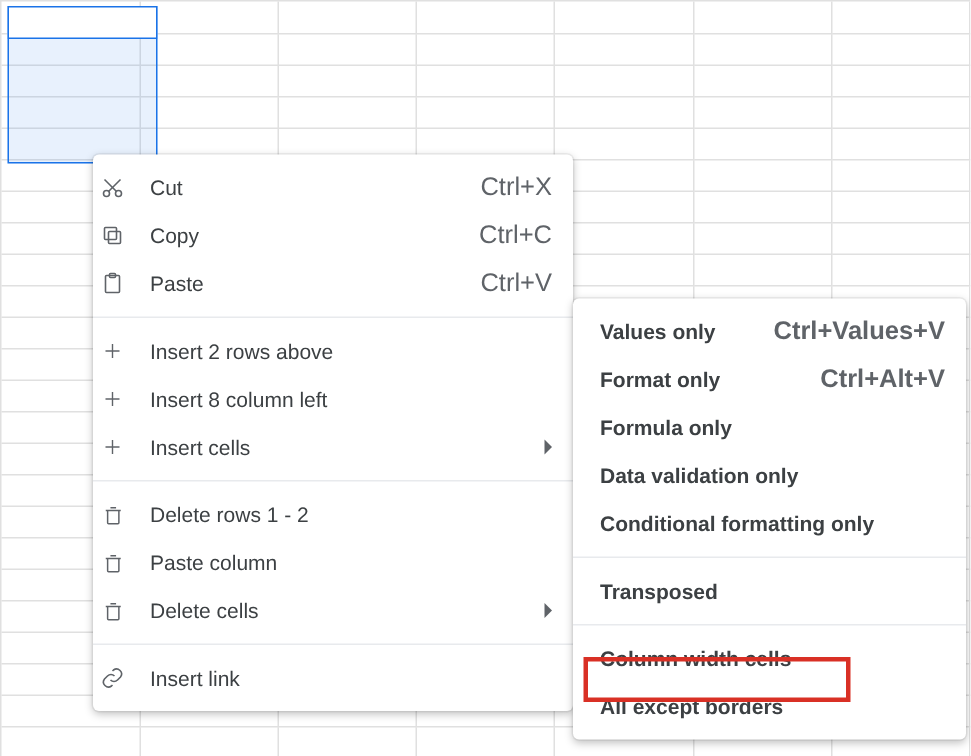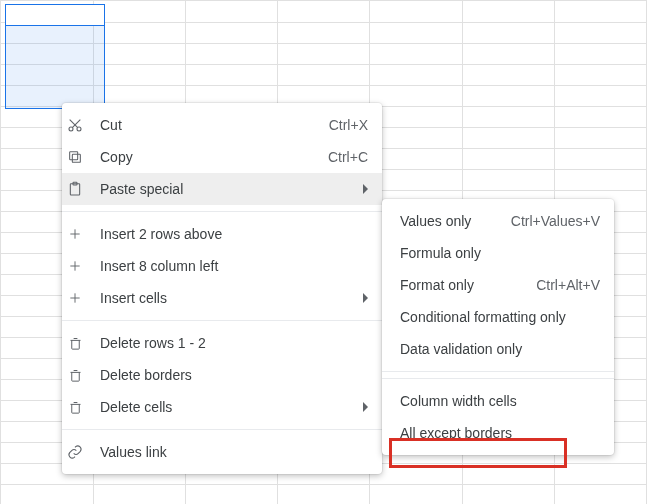--- a/index.html
+++ b/index.html
@@ -60,39 +60,39 @@
   .menu {
     position: absolute;
     background: #fff;
     border-radius: 4px;
     box-shadow: 0 2px 6px rgba(0,0,0,0.25), 0 0 0 1px rgba(0,0,0,0.05);
     padding: 6px 0;
     font-size: 14px;
     color: #3c4043;
   }
   .menu.main { left: 62px; top: 103px; width: 320px; }
-  .menu.sub  { left: 382px; top: 199px; width: 232px; }
+  .menu.sub  { left: 382px; top: 199px; width: 262px; font-weight: bold; }
 
   .item {
     display: flex;
     align-items: center;
     height: 32px;
     padding: 0 14px 0 2px;
     cursor: default;
     position: relative;
   }
   .item.hover { background: #eeeeee; }
   .item .ic {
     width: 22px; height: 20px;
     display: flex; align-items: center; justify-content: center;
     margin-right: 14px;
     flex: 0 0 22px;
   }
   .item .label { flex: 1; }
-  .item .shortcut { color: #5f6368; font-size: 14px; }
+  .item .shortcut { color: #5f6368; font-size: 17px; }
   .item .arrow {
     width: 0; height: 0;
     border-top: 5px solid transparent;
     border-bottom: 5px solid transparent;
     border-left: 5px solid #5f6368;
     margin-left: 10px;
   }
   .sep { height: 1px; background: #e8eaed; margin: 6px 0; }
 
   .sub .item { padding-left: 18px; }
@@ -356,31 +356,31 @@
     <span class="ic">
       <svg width="16" height="16" viewBox="0 0 24 24">
           <rect x="8" y="8" width="12" height="12" rx="1"></rect>
           <rect x="4" y="4" width="12" height="12" rx="1"></rect>
         </svg>
     </span>
     <span class="label">Copy</span>
     <span class="shortcut">Ctrl+C</span>
   </div>
 
-
-  <div class="item hover">
+  <div class="item">
     <span class="ic">
       <svg width="16" height="16" viewBox="0 0 24 24">
           <rect x="5" y="4" width="14" height="17" rx="1"></rect>
           <rect x="9" y="2" width="6" height="4" rx="1"></rect>
         </svg>
     </span>
-    <span class="label">Paste special</span>
-    <span class="arrow"></span>
-  </div>
+    <span class="label">Paste</span>
+    <span class="shortcut">Ctrl+V</span>
+  </div>
+
 
   <div class="sep"></div>
 
   <div class="item">
     <span class="ic">
       <svg width="14" height="14" viewBox="0 0 24 24">
           <line x1="12" y1="4" x2="12" y2="20"></line>
           <line x1="4" y1="12" x2="20" y2="12"></line>
         </svg>
     </span>
@@ -422,21 +422,21 @@
   </div>
 
   <div class="item">
     <span class="ic">
       <svg width="15" height="15" viewBox="0 0 24 24">
           <path d="M4 7h16"></path>
           <path d="M6 7v13a1 1 0 0 0 1 1h10a1 1 0 0 0 1-1V7"></path>
           <path d="M9 4h6"></path>
         </svg>
     </span>
-    <span class="label">Delete borders</span>
+    <span class="label">Paste column</span>
   </div>
 
   <div class="item">
     <span class="ic">
       <svg width="15" height="15" viewBox="0 0 24 24">
           <path d="M4 7h16"></path>
           <path d="M6 7v13a1 1 0 0 0 1 1h10a1 1 0 0 0 1-1V7"></path>
           <path d="M9 4h6"></path>
         </svg>
     </span>
@@ -446,51 +446,54 @@
 
   <div class="sep"></div>
 
   <div class="item">
     <span class="ic">
       <svg width="16" height="16" viewBox="0 0 24 24">
           <path d="M10 14a5 5 0 0 0 7 0l3-3a5 5 0 0 0-7-7l-1 1"></path>
           <path d="M14 10a5 5 0 0 0-7 0l-3 3a5 5 0 0 0 7 7l1-1"></path>
         </svg>
     </span>
-    <span class="label">Values link</span>
+    <span class="label">Insert link</span>
   </div>
 
 </div>
 
 <div class="menu sub">
 
   <div class="item">
     <span class="label">Values only</span>
     <span class="shortcut">Ctrl+Values+V</span>
   </div>
 
   <div class="item">
-    <span class="label">Formula only</span>
-  </div>
-
-  <div class="item">
     <span class="label">Format only</span>
     <span class="shortcut">Ctrl+Alt+V</span>
   </div>
 
   <div class="item">
+    <span class="label">Formula only</span>
+  </div>
+
+  <div class="item">
+    <span class="label">Data validation only</span>
+  </div>
+
+  <div class="item">
     <span class="label">Conditional formatting only</span>
   </div>
 
-  <div class="item">
-    <span class="label">Data validation only</span>
-  </div>
-
   <div class="sep"></div>
 
+  <div class="item">
+    <span class="label">Transposed</span>
+  </div>
 
   <div class="sep"></div>
 
   <div class="item">
     <span class="label">Column width cells</span>
   </div>
 
   <div class="item">
     <span class="label">All except borders</span>
   </div>

